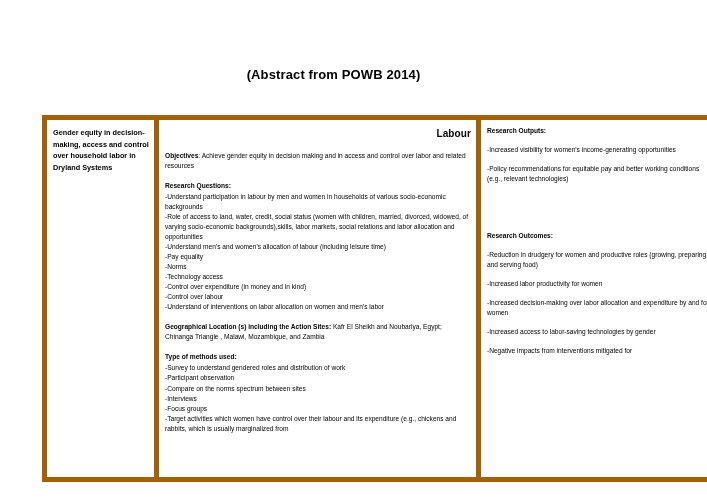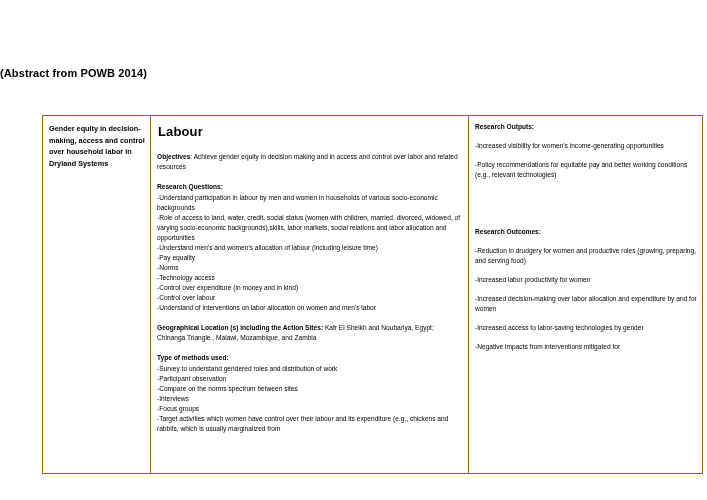--- a/index.html
+++ b/index.html
@@ -19,64 +19,65 @@
     position: relative;
     width: 707px;
     height: 500px;
     background: #ffffff;
   }
   .abstract-line {
     position: absolute;
     top: 67px;
     left: 0;
     width: 667px;
-    text-align: left;
-    font-size: 11px;
+    text-align: center;
+    font-size: 13px;
     font-weight: bold;
     letter-spacing: 0.01em;
   }
   .table-caption {
     position: absolute;
     top: 94px;
     left: 44px;
     font-size: 8.6px;
     font-weight: bold;
     letter-spacing: 0.01em;
   }
   table.main-table {
     position: absolute;
     top: 115px;
     left: 42px;
     width: 624px;
     border-collapse: collapse;
     table-layout: fixed;
   }
   table.main-table td {
-    border: 1px solid #a16207;
+    border: 5px solid #a16207;
     vertical-align: top;
     padding: 6px 5px 6px 6px;
     font-size: 6.6px;
     line-height: 1.52;
     height: 345px;
   }
   td.col-theme { width: 96px; }
   td.col-activities { width: 306px; }
   td.col-outputs { width: 222px; }
 
   .theme-text {
     font-weight: bold;
     font-size: 7.3px;
     line-height: 1.6;
     padding-top: 1px;
   }
   .sect-title {
     font-weight: bold;
-    font-size: 13px;
+    font-size: 10px;
     margin: 0 0 10px 1px;
     letter-spacing: 0.01em;
+    text-align: right;
   }
   .para {
     margin: 0 0 10px 0;
   }
   .lead {
     font-weight: bold;
   }
   .bullets {
     margin: 0 0 10px 0;
   }

